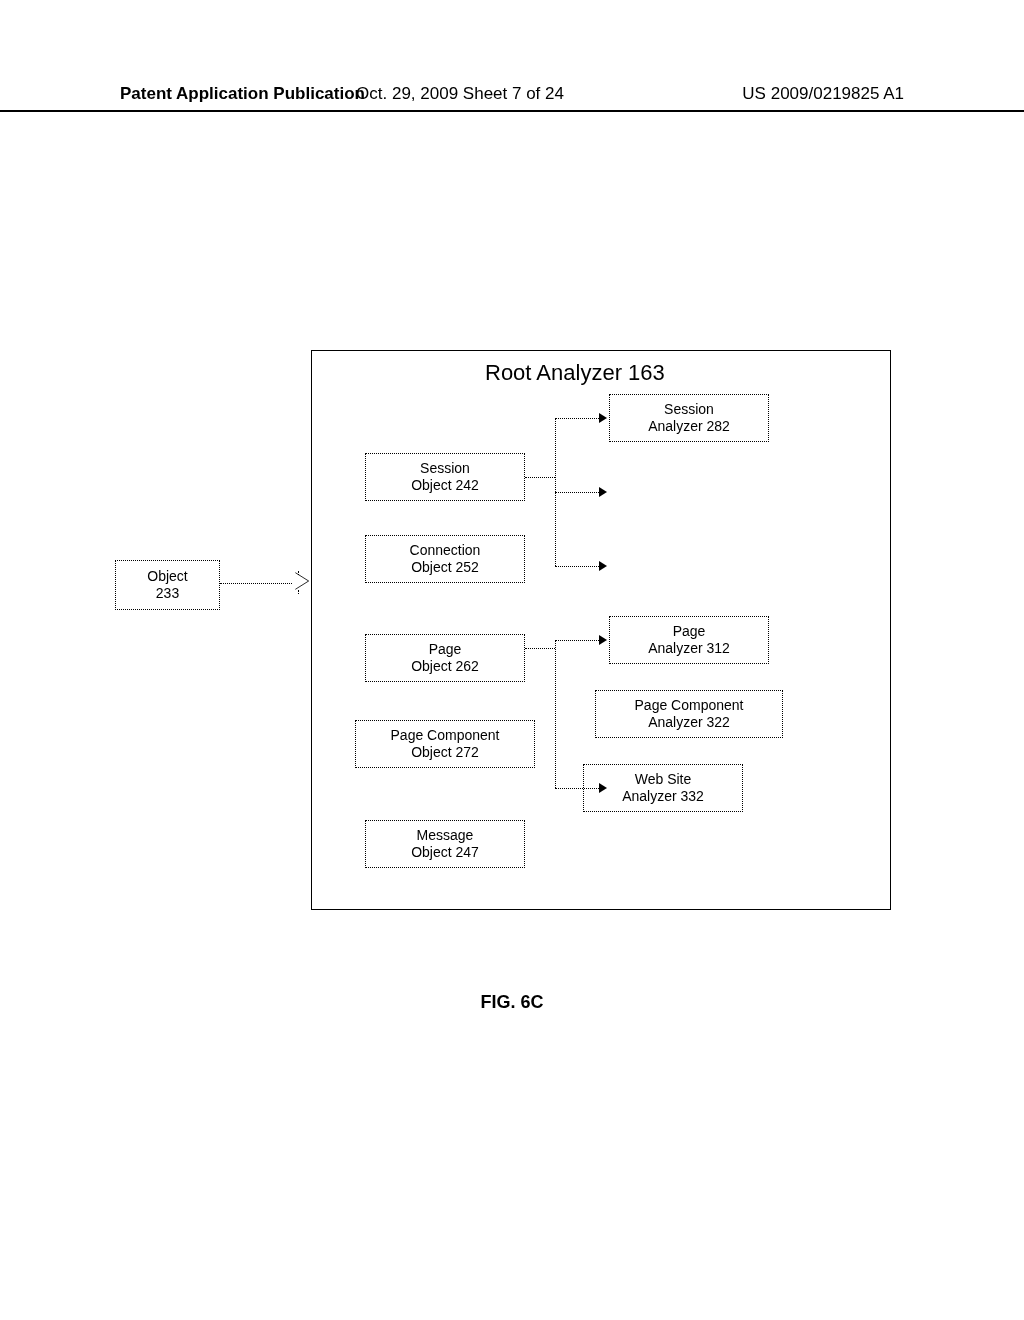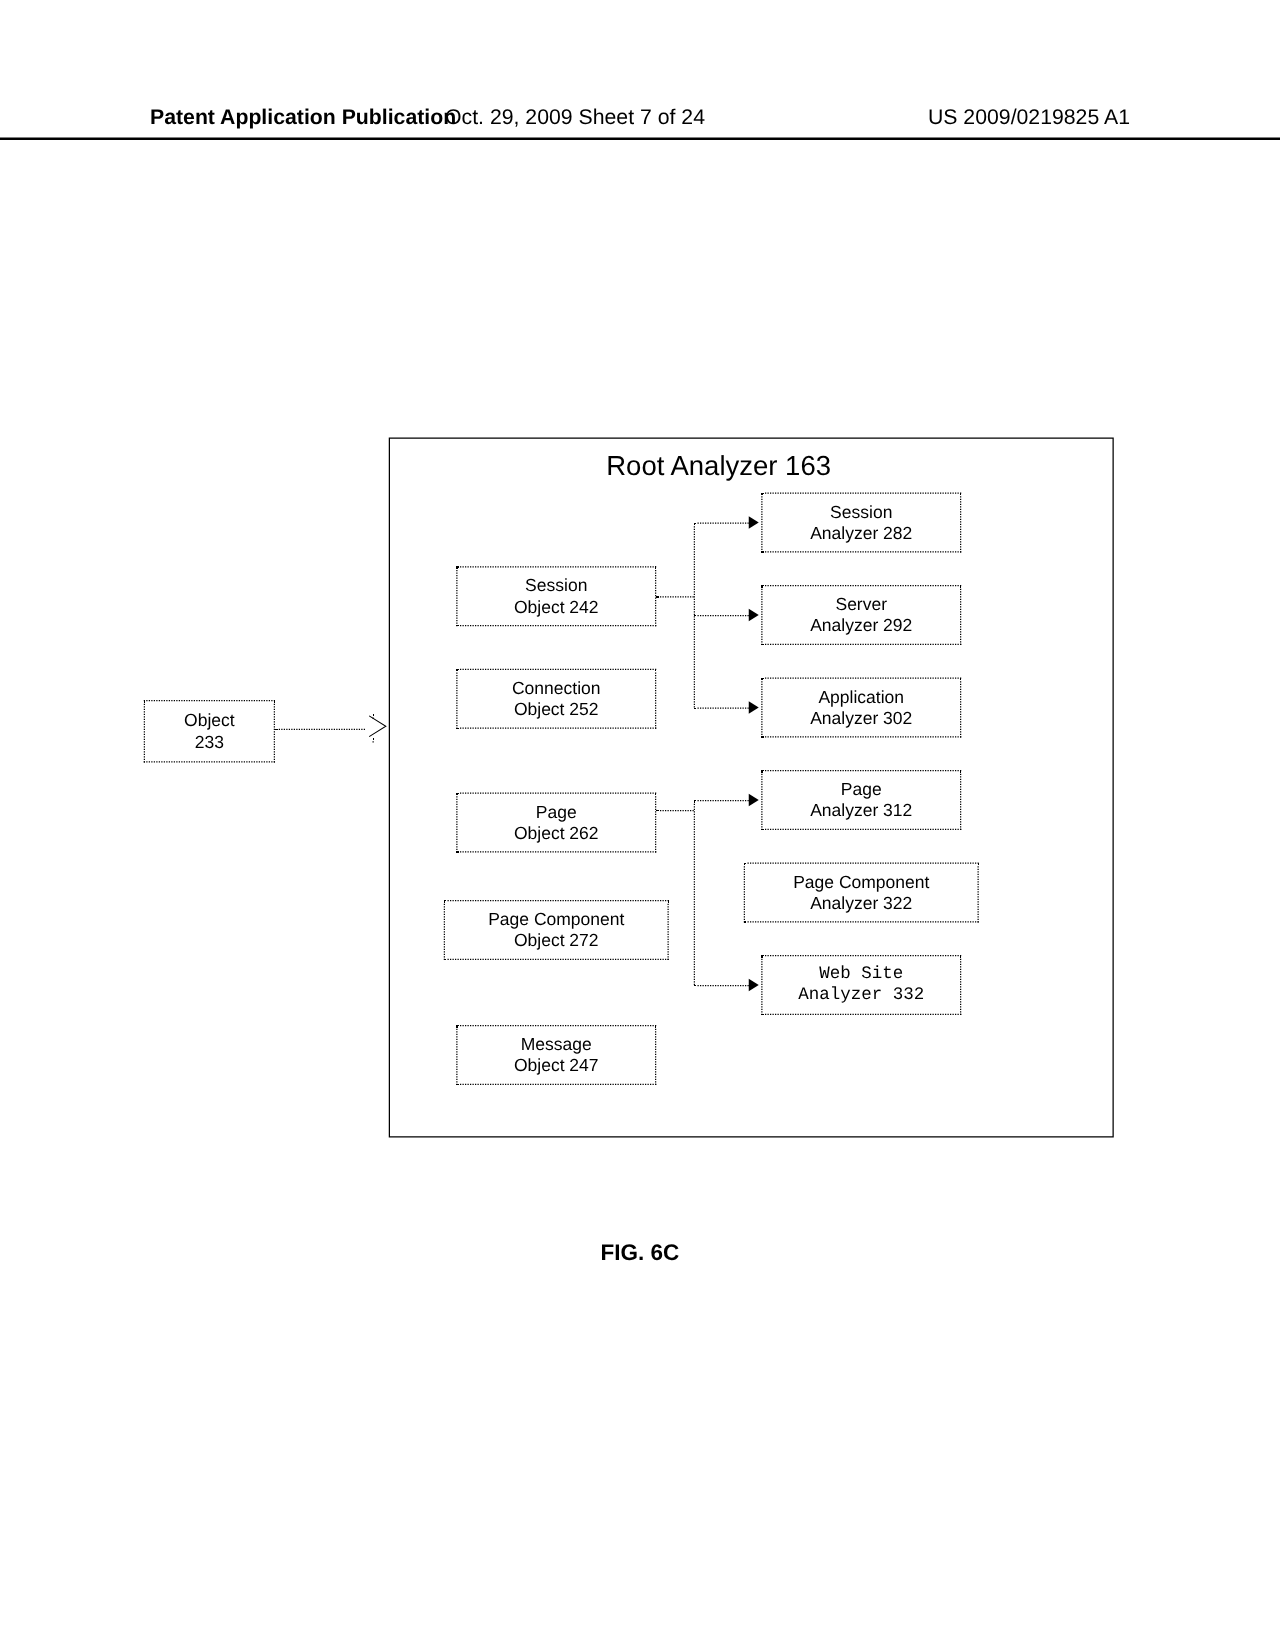--- a/index.html
+++ b/index.html
@@ -125,37 +125,29 @@
   </div>
   <div class="obj-box" style="left:250px; top:470px; width:160px; height:48px;">
     <span style="white-space:pre-line;">Message
 Object 247</span>
   </div>
 
   <div class="obj-box" style="left:494px; top:44px;  width:160px; height:48px;">
     <span style="white-space:pre-line;">Session
 Analyzer 282</span>
   </div>
-  <div class="obj-box" style="left:494px; top:118px; width:160px; height:48px;">
-    <span style="white-space:pre-line;">Server
-Analyzer 292</span>
-  </div>
-  <div class="obj-box" style="left:494px; top:192px; width:160px; height:48px;">
-    <span style="white-space:pre-line;">Application
-Analyzer 302</span>
-  </div>
   <div class="obj-box" style="left:494px; top:266px; width:160px; height:48px;">
     <span style="white-space:pre-line;">Page
 Analyzer 312</span>
   </div>
   <div class="obj-box" style="left:480px; top:340px; width:188px; height:48px;">
     <span style="white-space:pre-line;">Page Component
 Analyzer 322</span>
   </div>
-  <div class="obj-box" style="left:494px; top:414px; width:160px; height:48px;font-family:Liberation Mono, monospace;">
+  <div class="obj-box" style="left:468px; top:414px; width:160px; height:48px;">
     <span style="white-space:pre-line;">Web Site
 Analyzer 332</span>
   </div>
 
   <div class="dline" style="left:410px; top:127px; width:30px;"></div>
   <div class="dvline" style="left:440px; top:68px; height:148px;"></div>
 
   <div class="dline" style="left:440px; top:68px; width:44px;"></div>
   <div class="tri-right" style="left:484px; top:63px;"></div>
 

